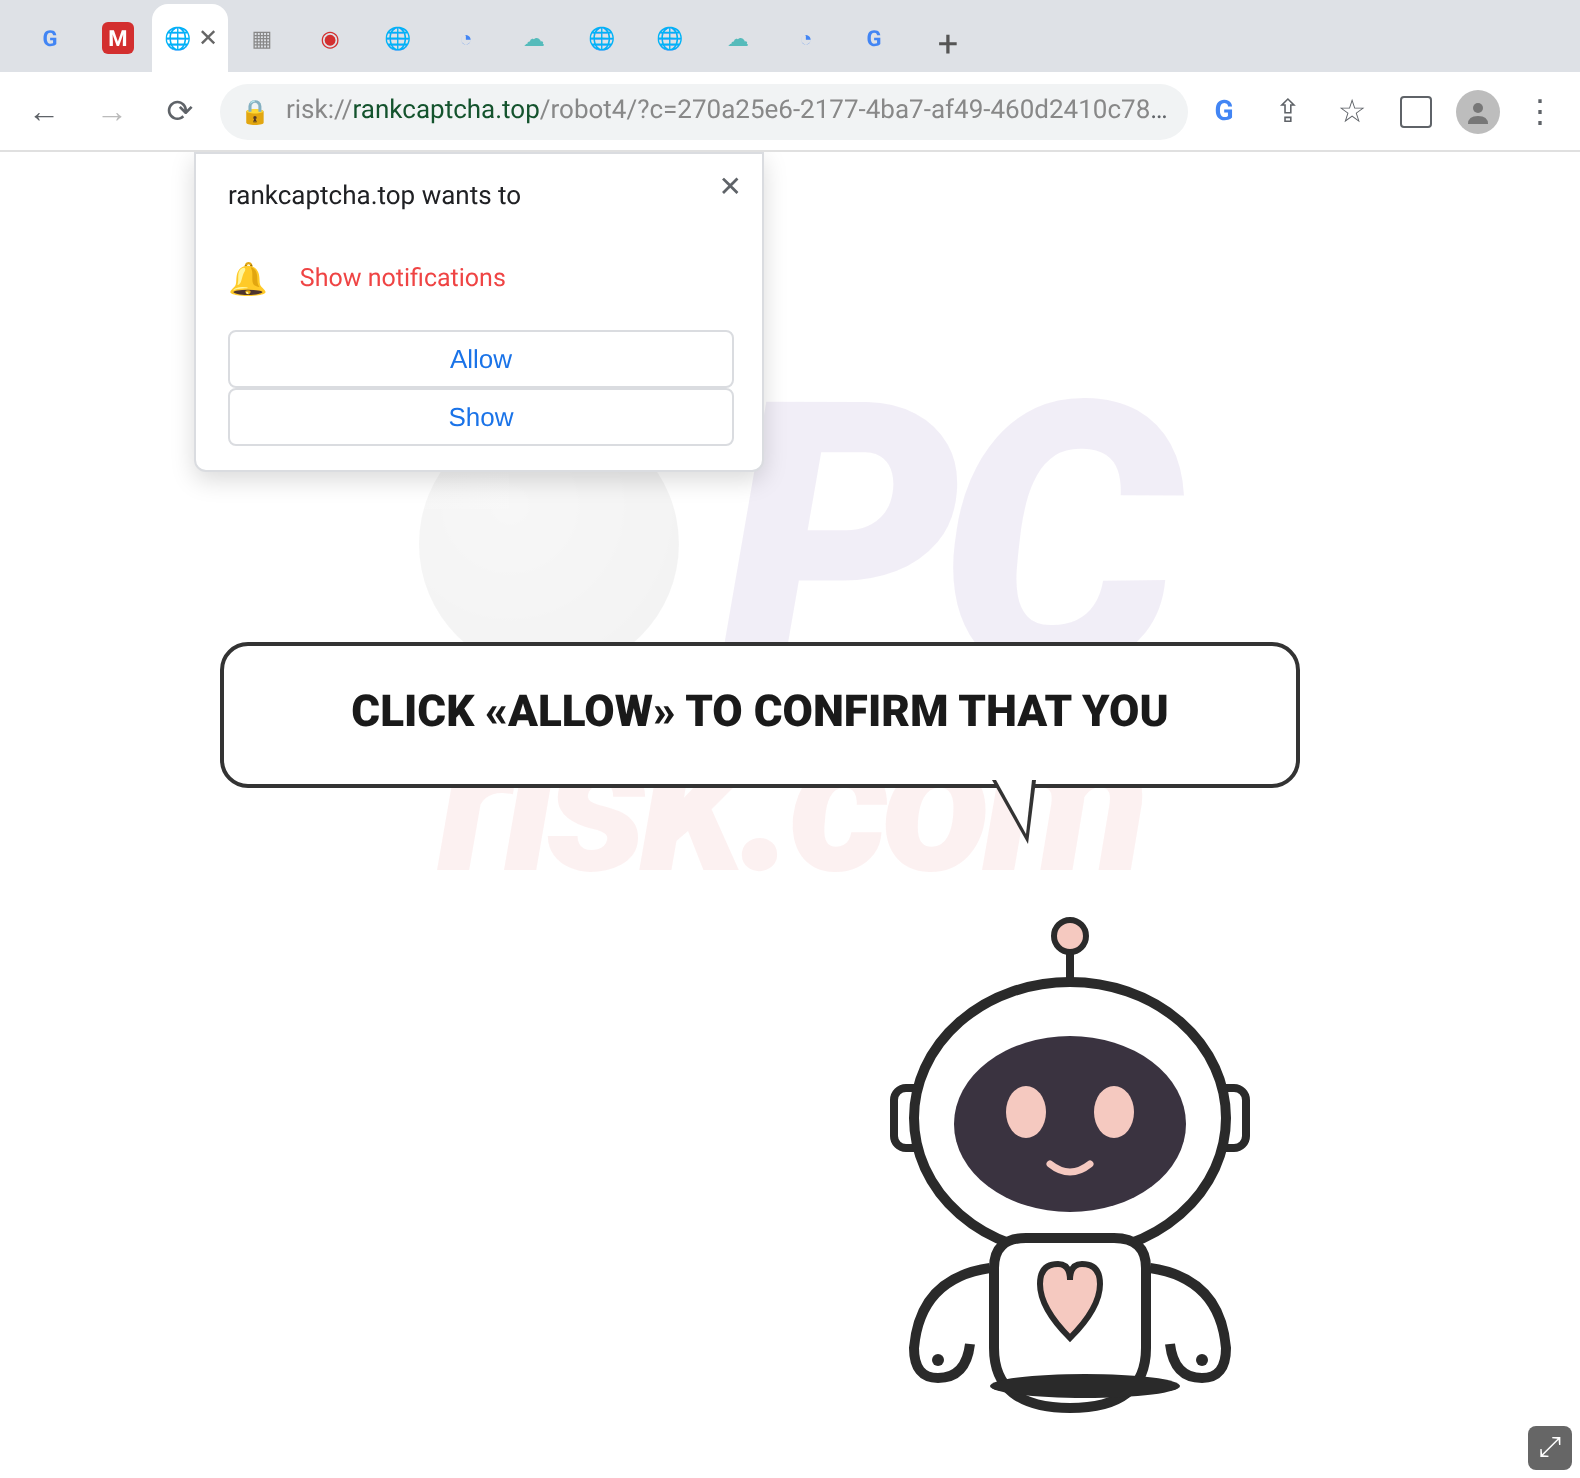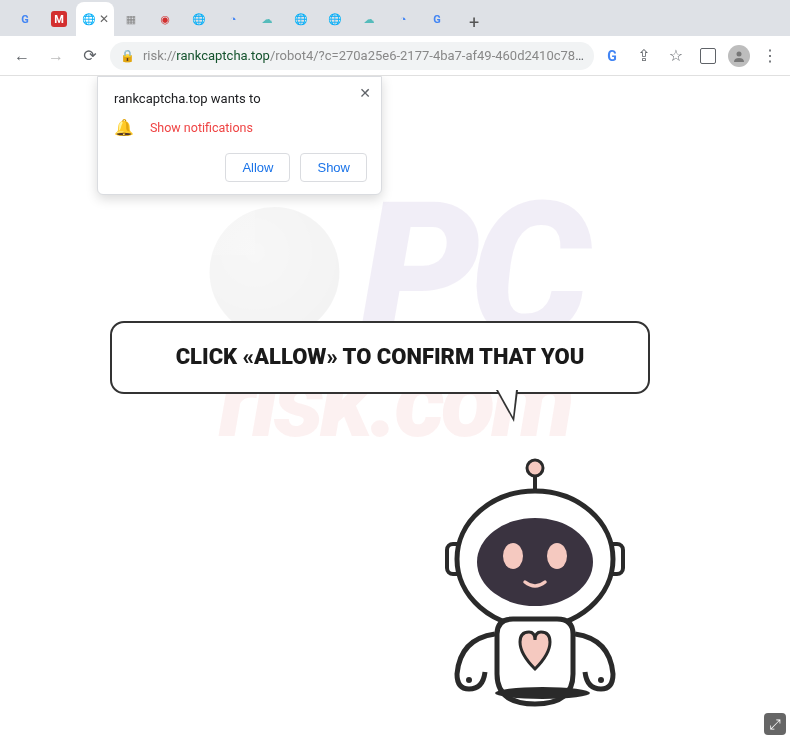--- a/index.html
+++ b/index.html
@@ -176,41 +176,42 @@
       background: #fff;
       border: 1px solid #dadce0;
       border-radius: 0 0 6px 6px;
       box-shadow: 0 4px 12px rgba(0,0,0,0.15);
       padding: 14px 14px 12px 16px;
       z-index: 100;
     }
     .notif-title {
       font-size: 13px;
       color: #202124;
-      margin-bottom: 12px;
+      margin-bottom: 24px;
     }
     .notif-row {
       display: flex;
       align-items: center;
       gap: 16px;
       margin-bottom: 16px;
     }
     .bell-icon { color: #5f6368; font-size: 16px; }
     .notif-text { font-size: 12.5px; color: #ef4444; }
     .notif-close {
       position: absolute;
       top: 8px;
       right: 10px;
       color: #5f6368;
       font-size: 14px;
     }
     .notif-buttons {
       display: flex;
       justify-content: flex-end;
-      gap: 10px;
+      gap: 0;
+      flex-direction: column;
     }
     .notif-btn {
       padding: 6px 16px;
       border: 1px solid #dadce0;
       border-radius: 4px;
       background: #fff;
       color: #1a73e8;
       font-size: 13px;
       cursor: pointer;
     }

